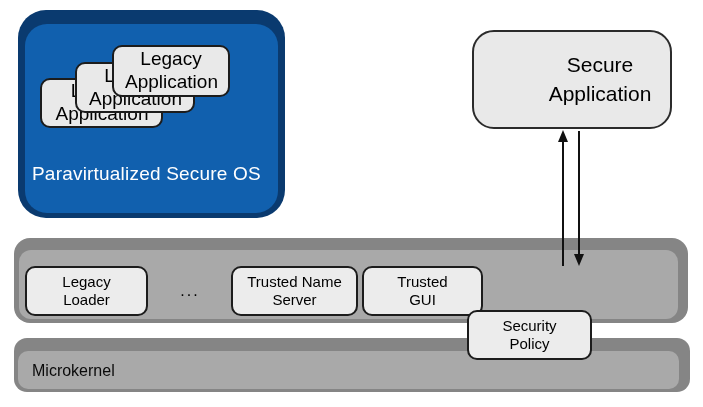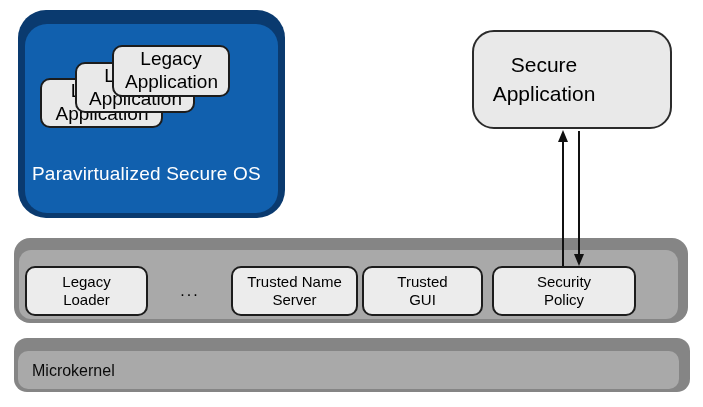--- a/index.html
+++ b/index.html
@@ -38,21 +38,21 @@
   }
   .card span{display:block;max-width:92px;}
   #card-back {left:22px;top:68px;width:123px;height:50px;z-index:1;}
   #card-mid  {left:57px;top:52px;width:120px;height:51px;z-index:2;}
   #card-front{left:94px;top:35px;width:118px;height:52px;z-index:3;}
 
   
   #secure-app{
     position:absolute;left:472px;top:30px;width:200px;height:99px;
     background:#e9e9e9;border:2px solid #2b2b2b;border-radius:22px;
-    display:flex;align-items:center;justify-content:flex-start;
+    display:flex;align-items:center;justify-content:flex-end;
     text-align:center;font-size:21px;line-height:1.35;color:#000;
     box-sizing:border-box;z-index:4;
   }
   #secure-app span{display:block;max-width:140px;}
 
   
   #trusted-layer{
     left:14px;top:238px;width:674px;height:85px;
     background:#858585;border-radius:16px;
   }
@@ -86,21 +86,21 @@
   #trusted-loader span{max-width:70px;}
   #ellipsis{
     position:absolute;left:146px;top:28px;width:60px;height:50px;
     display:flex;align-items:center;justify-content:center;
     font-size:16px;color:#000;z-index:5;letter-spacing:2px;
   }
   #trusted-name-server{left:217px;width:127px;}
   #trusted-name-server span{max-width:100px;}
   #trusted-gui{left:348px;width:121px;}
   #trusted-gui span{max-width:62px;}
-  #security-policy{left:478px;width:144px;}
+  #security-policy{left:453px;width:125px;margin-top:44px;}
   #security-policy span{max-width:72px;}
 
   
   .arrow-line{position:absolute;width:2px;background:#111111;z-index:3;}
   .arrow-head{position:absolute;width:0;height:0;z-index:3;}
   #arrow-up-line  {left:562px;top:141px;height:125px;}
   #arrow-up-head  {left:558px;top:130px;
     border-left:5px solid transparent;border-right:5px solid transparent;
     border-bottom:12px solid #111111;}
   #arrow-down-line{left:578px;top:131px;height:124px;}

